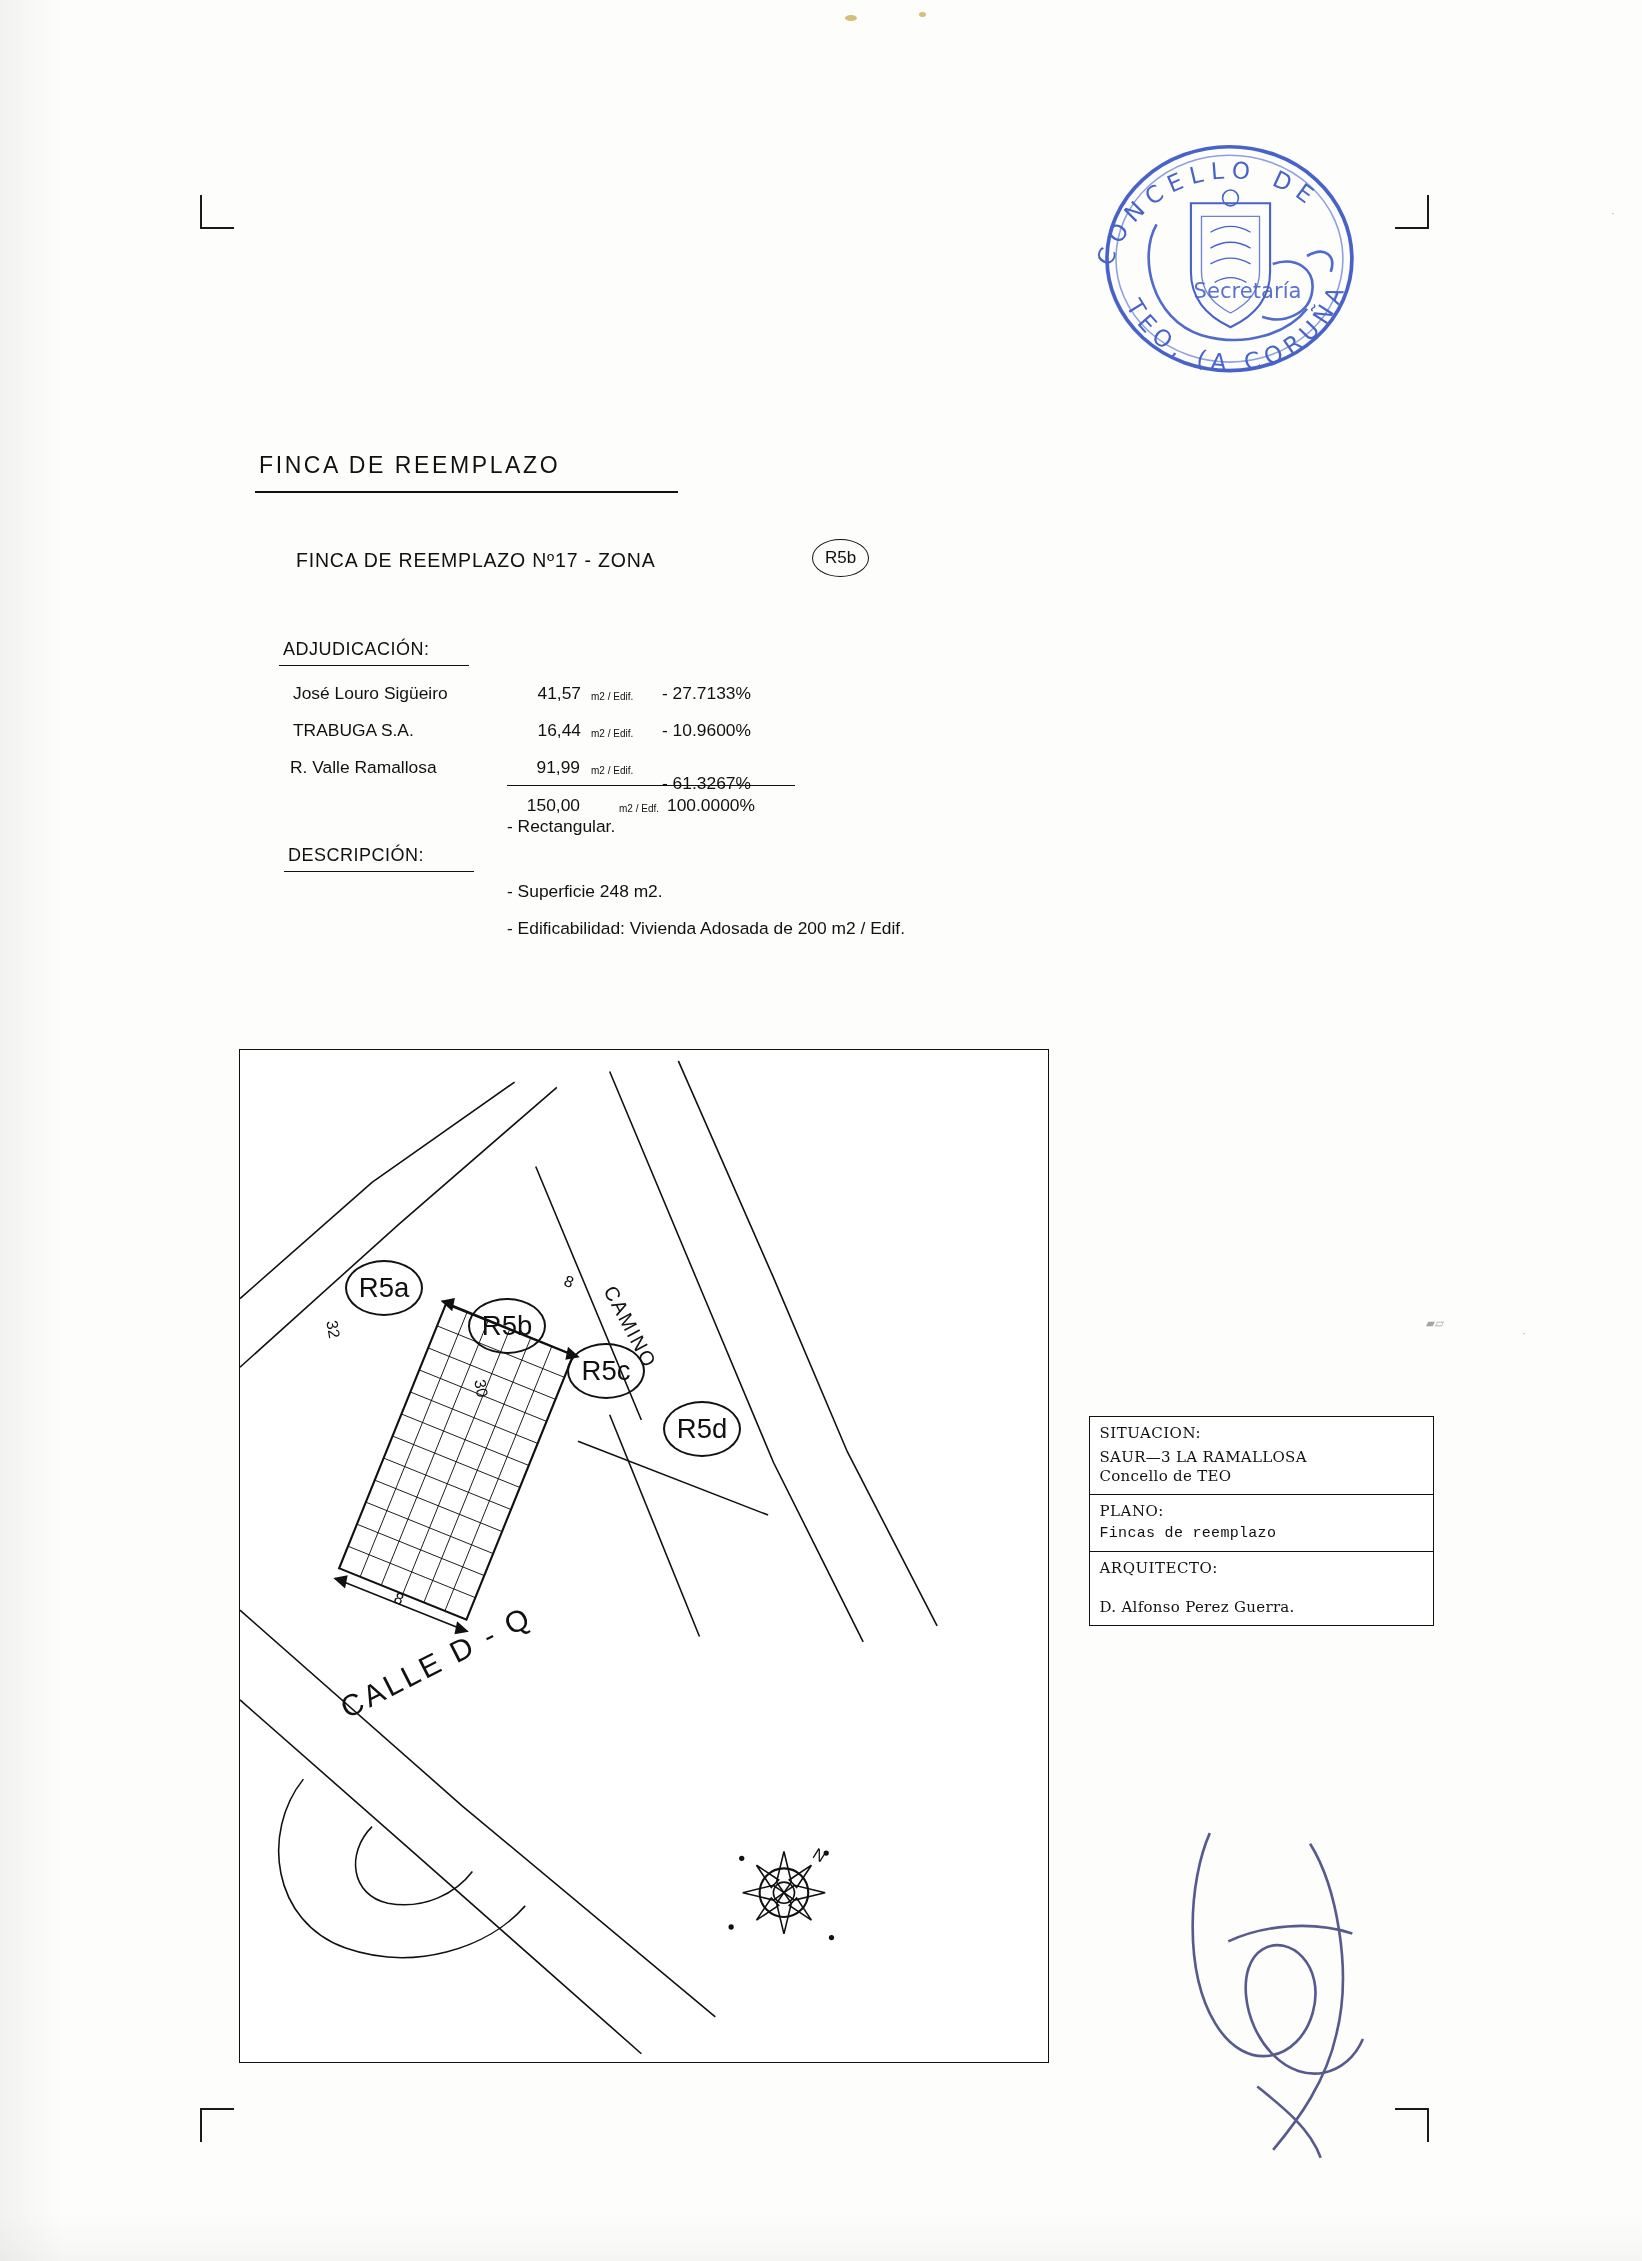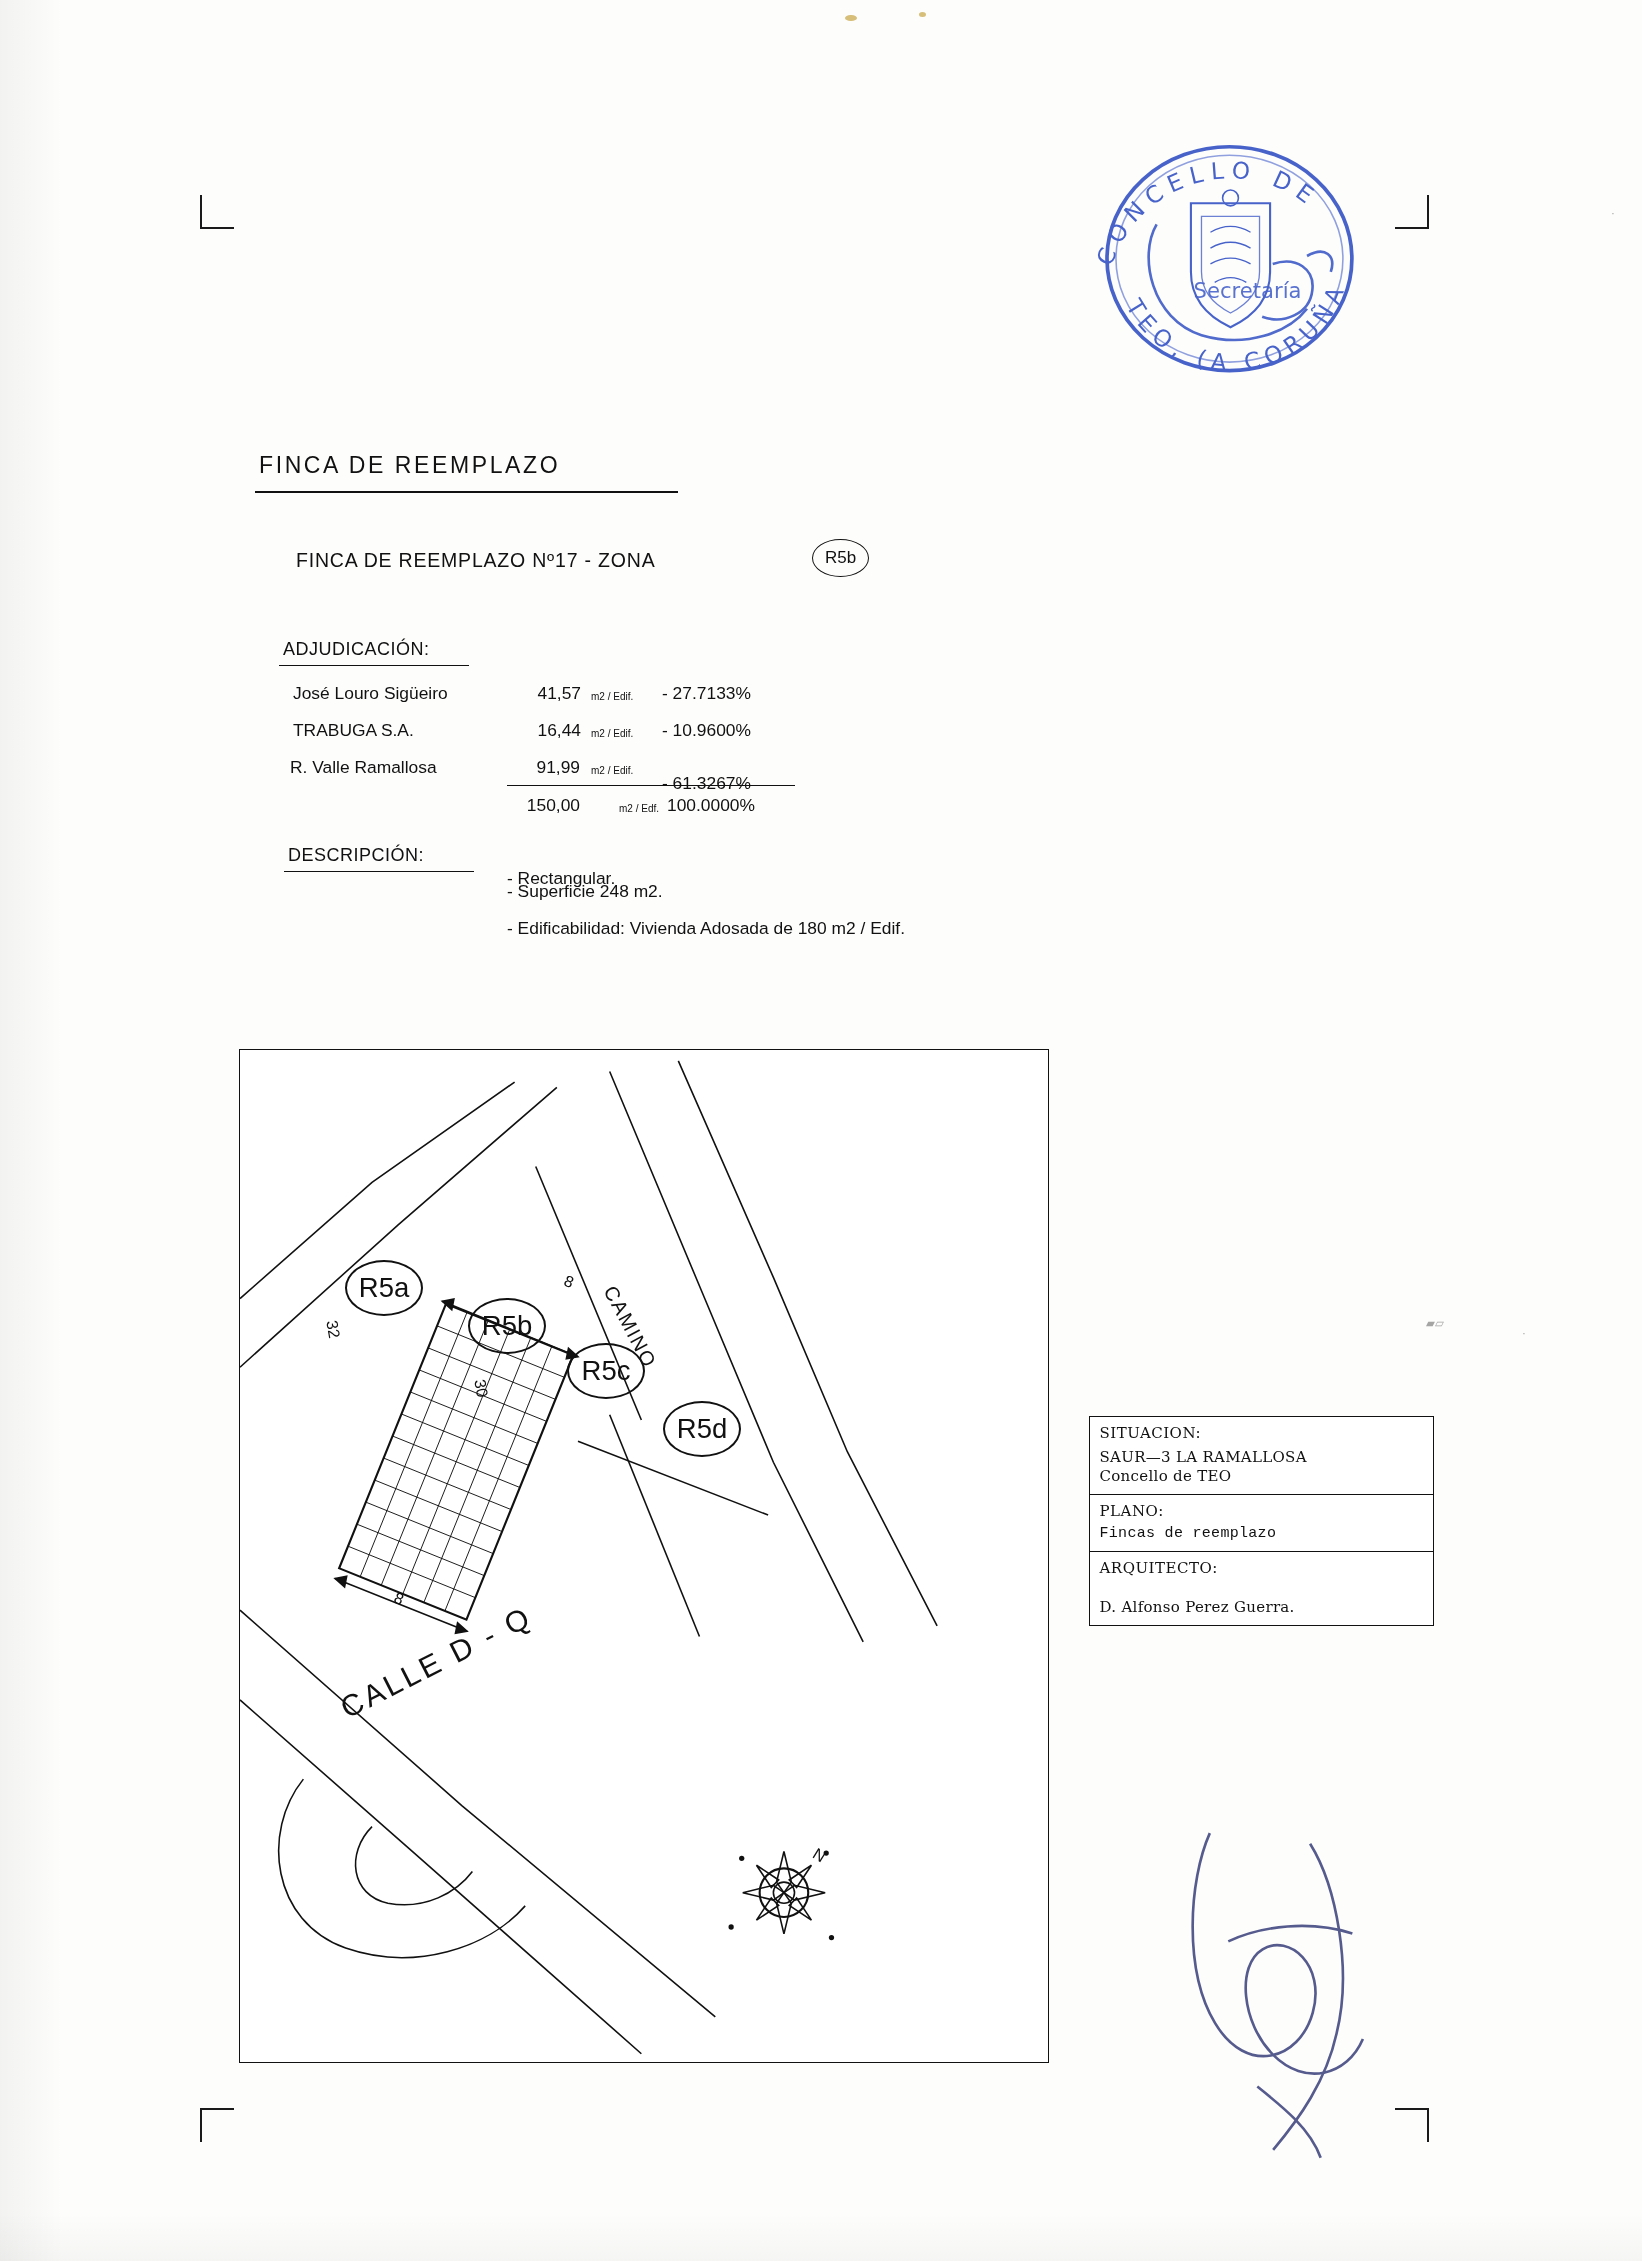--- a/index.html
+++ b/index.html
@@ -170,23 +170,23 @@
 
   <div class="sum-line" style="left:507px;top:785px;width:288px;"></div>
 
   <div class="adj-val" style="left:511px;top:795px;width:69px;">150,00</div>
   <div class="unit" style="position:absolute;left:619px;top:803px;">m2 / Edf.</div>
   <div class="adj-pct" style="left:667px;top:795px;text-align:center;">100.0000%</div>
 
   <div class="lbl" style="left:288px;top:845px;">DESCRIPCIÓN:</div>
   <div class="lbl-u" style="left:284px;top:871px;width:190px;"></div>
 
-  <div class="desc-item" style="left:507px;top:868px;">- Rectangular.</div>
+  <div class="desc-item" style="left:507px;top:816px;">- Rectangular.</div>
   <div class="desc-item" style="left:507px;top:881px;">- Superficie 248 m2.</div>
-  <div class="desc-item" style="left:507px;top:918px;">- Edificabilidad: Vivienda Adosada de 180  m2 / Edif.</div>
+  <div class="desc-item" style="left:507px;top:918px;">- Edificabilidad: Vivienda Adosada de 200  m2 / Edif.</div>
 
   <div class="plan">
     <svg width="808" height="1012" viewBox="0 0 1530 1915" xmlns="http://www.w3.org/2000/svg">
       <g stroke="#111" fill="none" stroke-width="3">
 
         <path d="M0,470 L250,250 L520,60"></path>
         <path d="M0,600 L300,330 L600,70"></path>
 
         <path d="M700,40 L880,470 L1010,780 L1180,1120"></path>
         <path d="M830,20 L1010,430 L1150,760 L1320,1090"></path>

